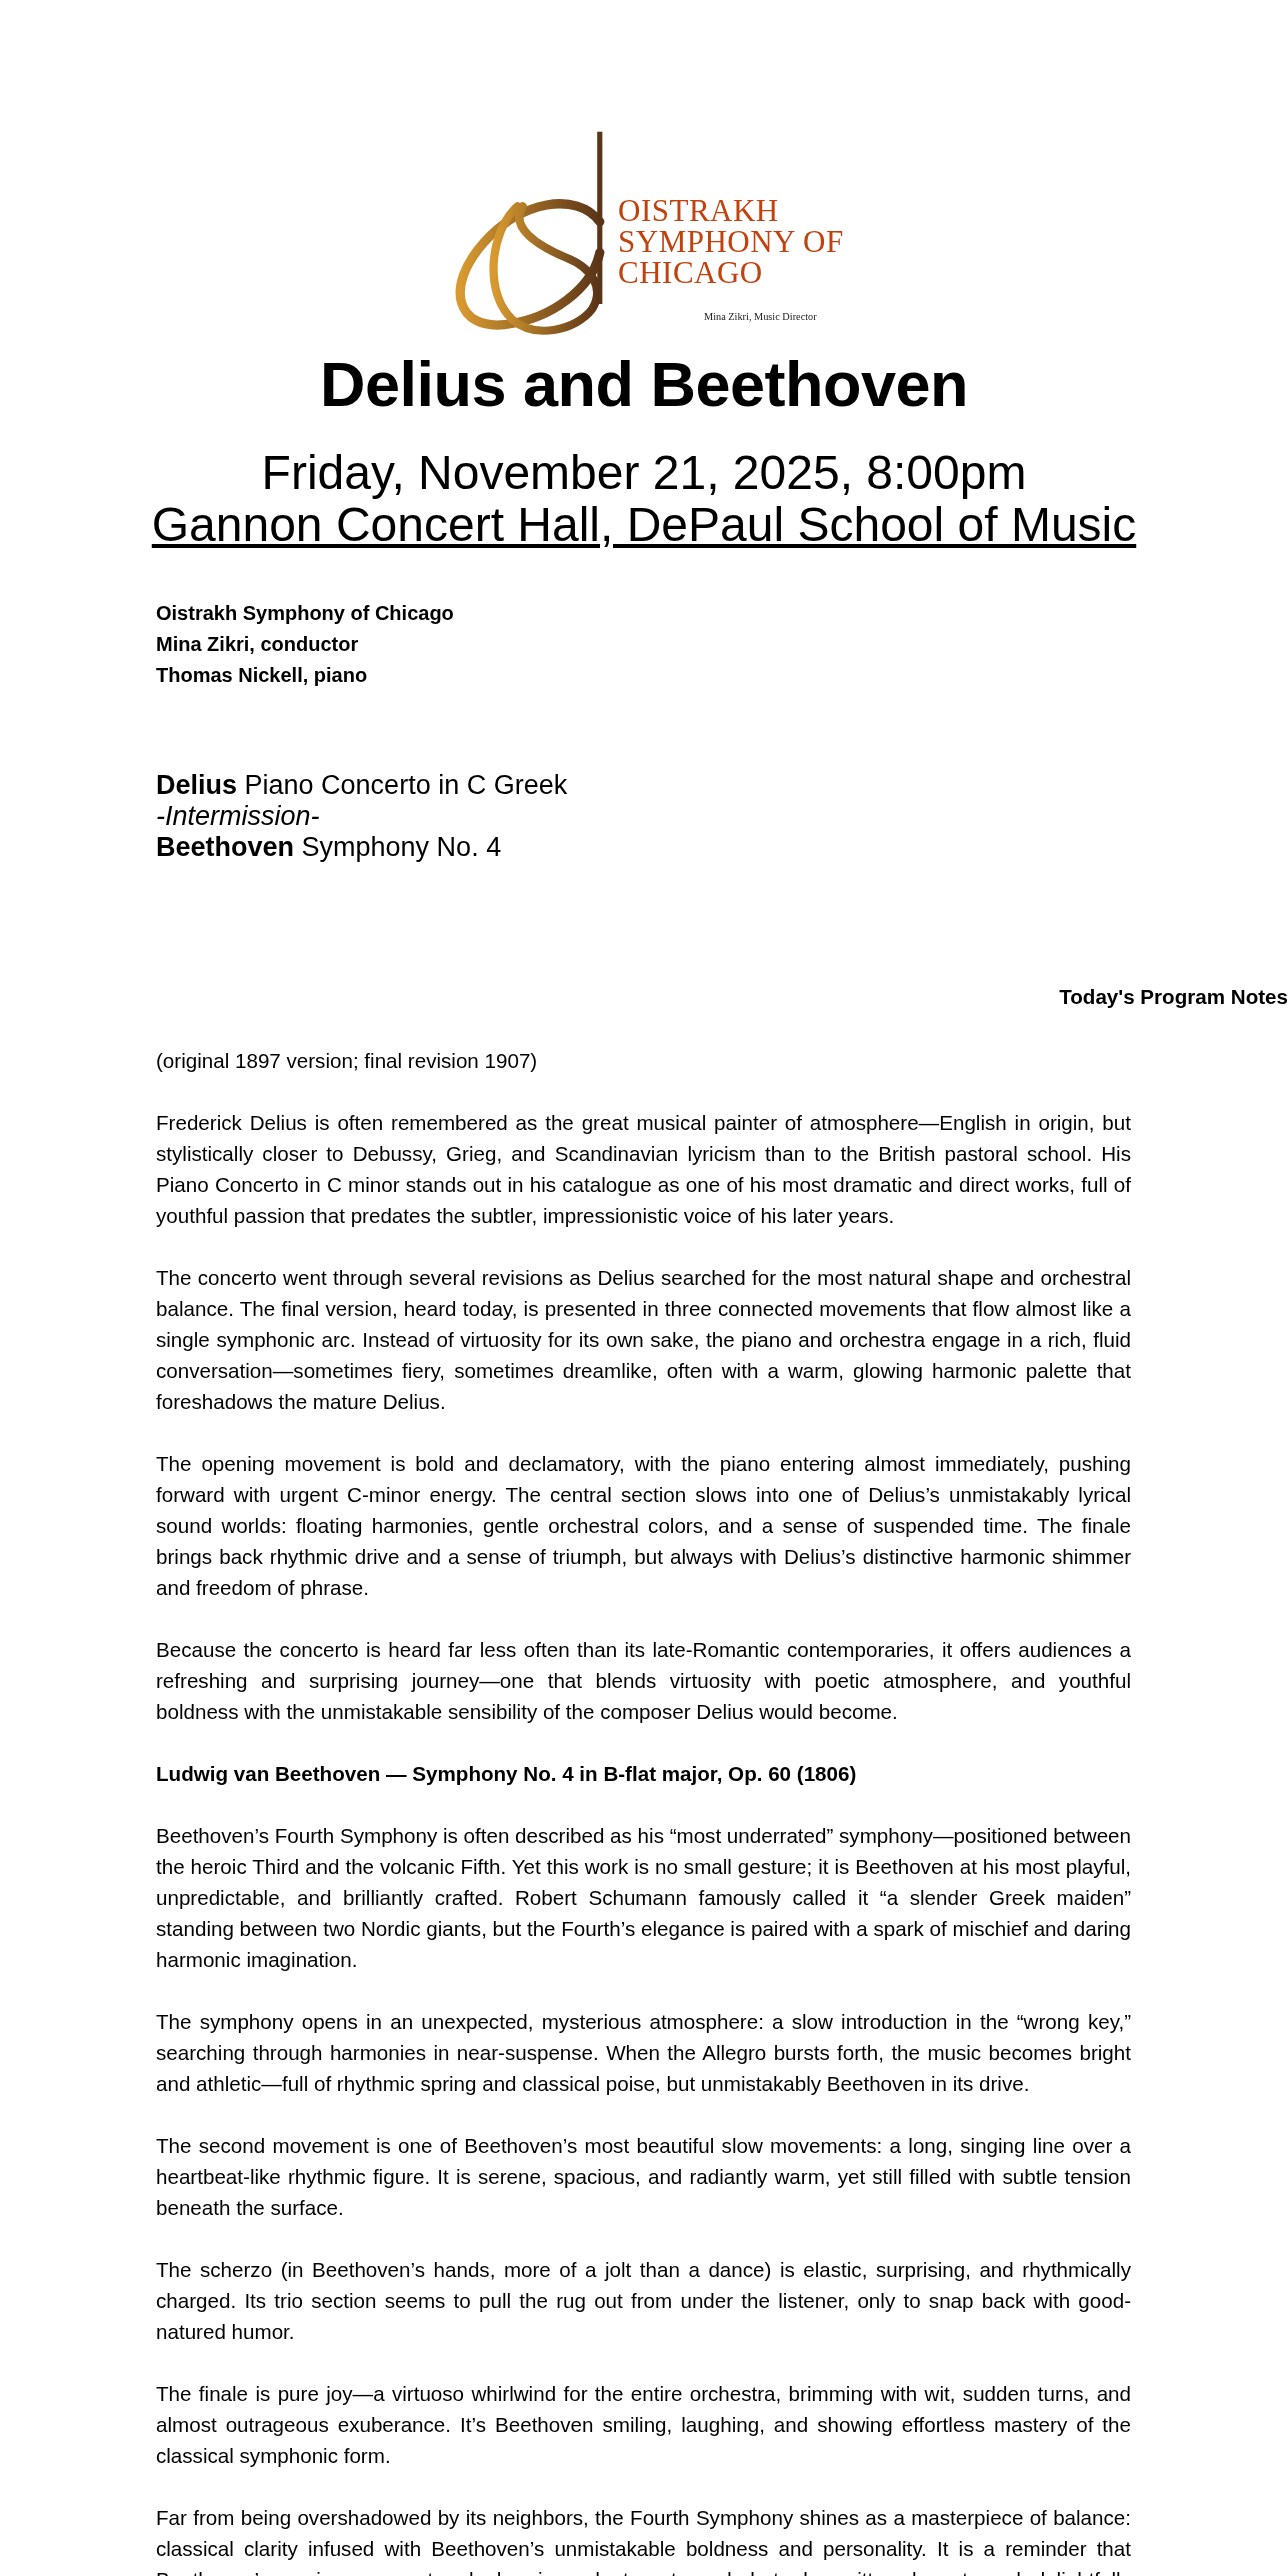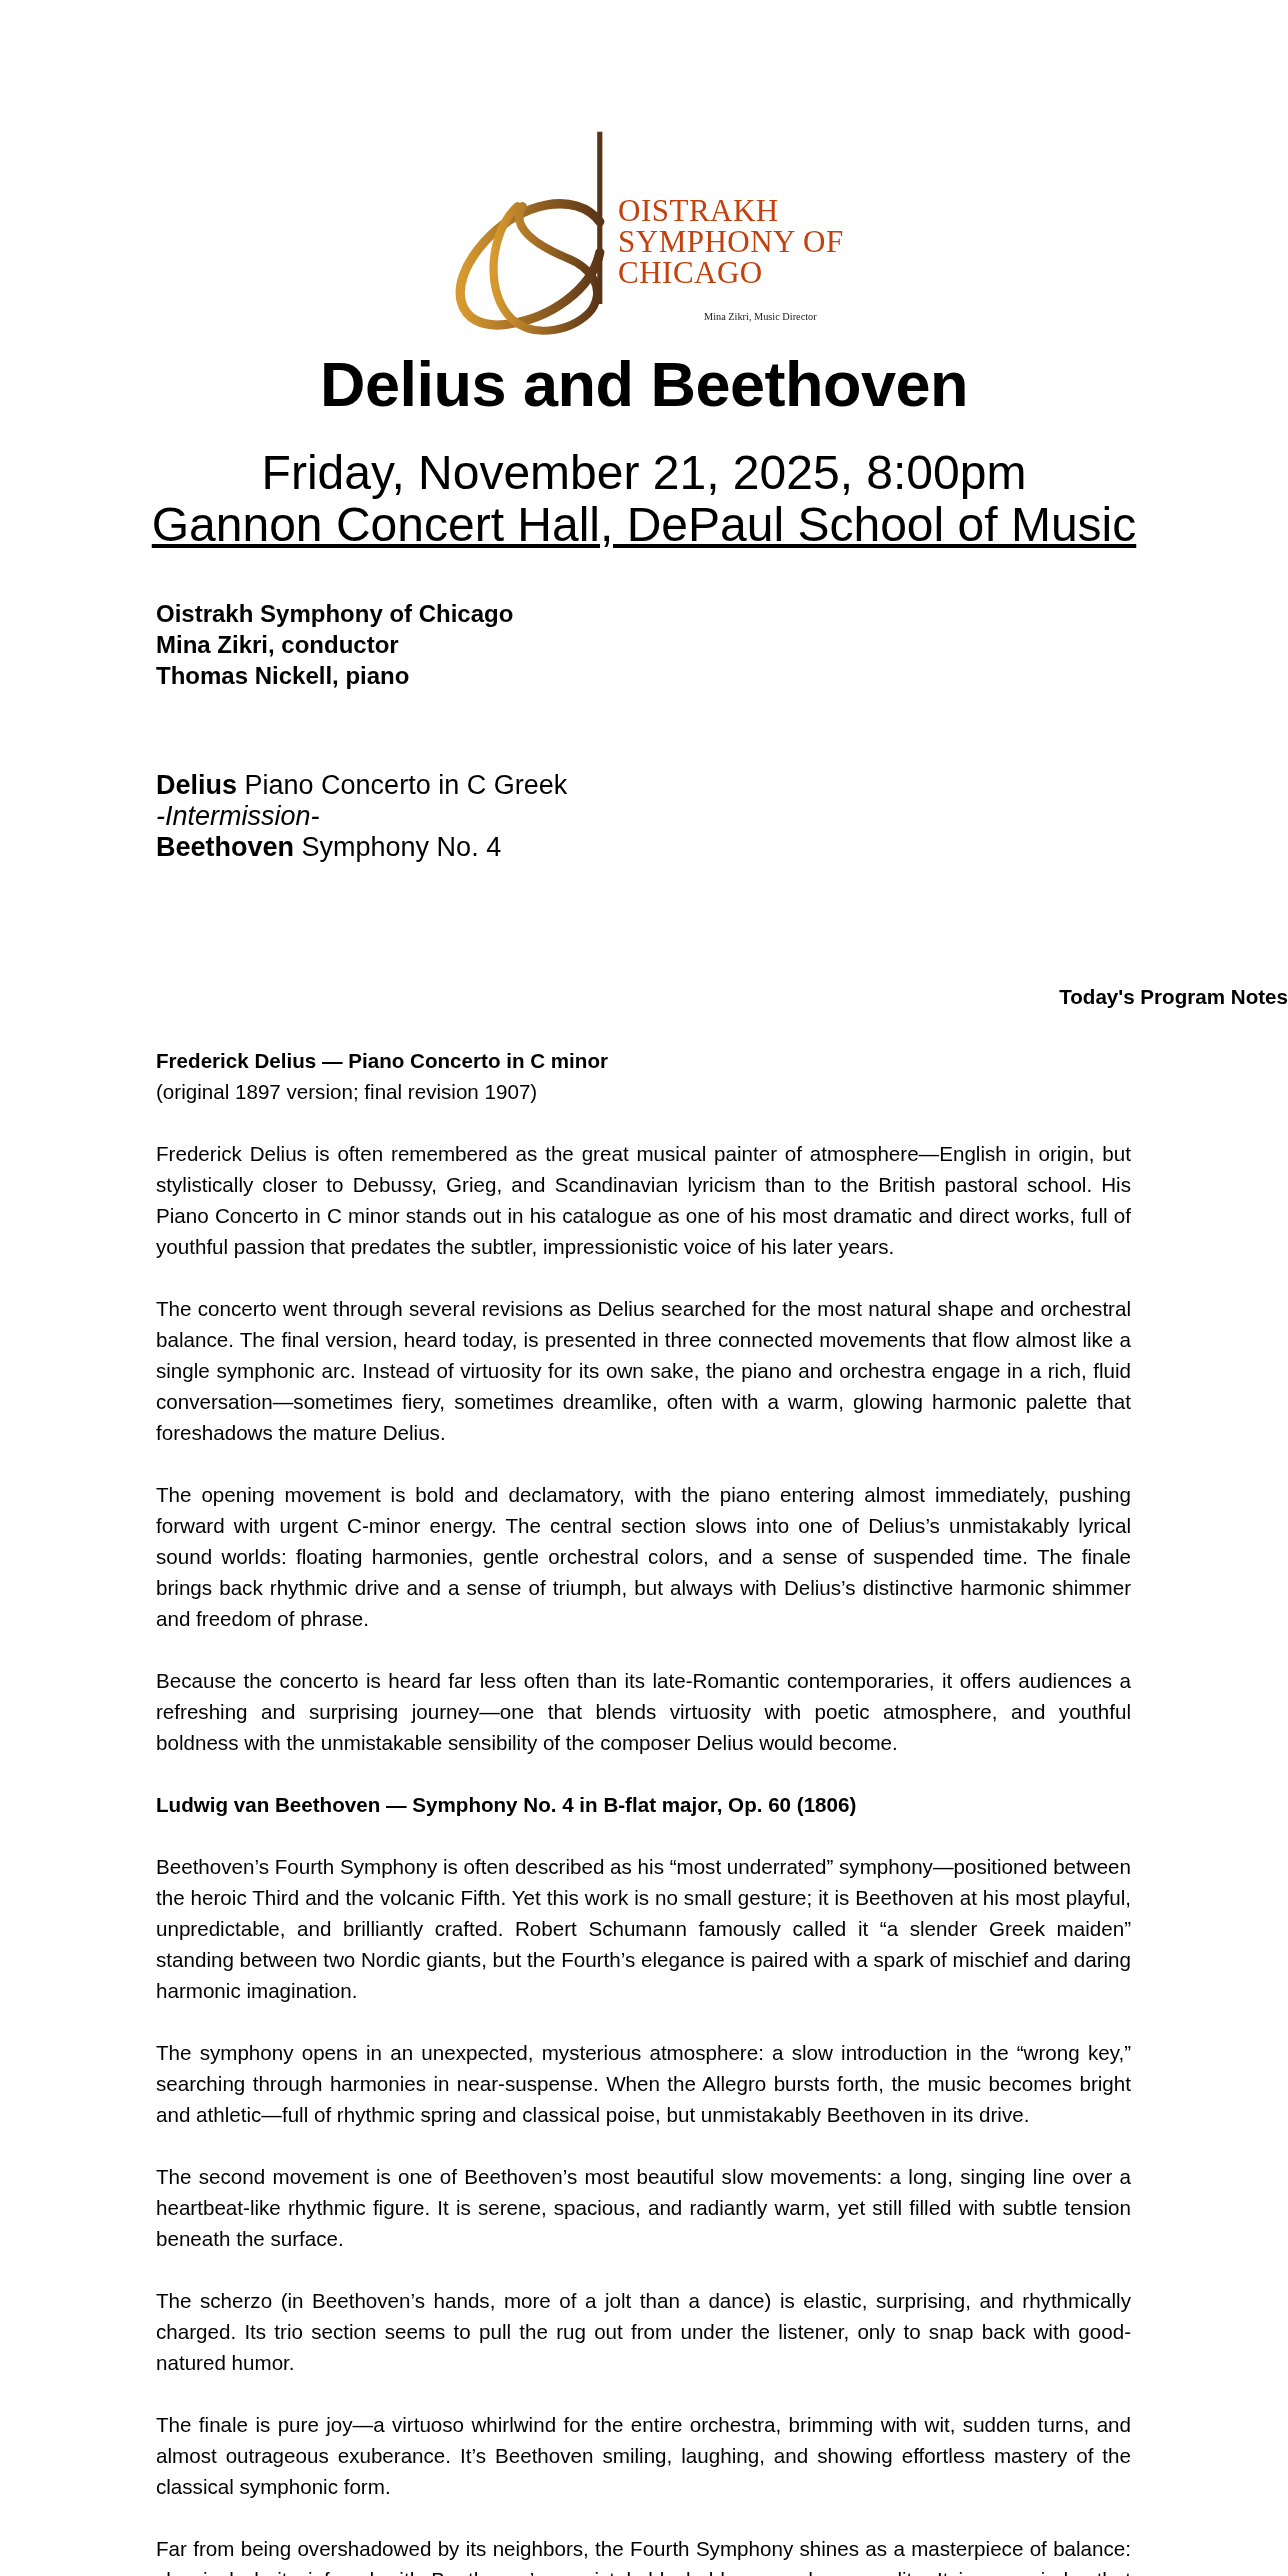--- a/index.html
+++ b/index.html
@@ -64,21 +64,21 @@
     line-height: 57px;
   }
   .date { top: 444px; }
   .venue { top: 496px; text-decoration: underline; }
 
   .performers {
     position: absolute;
     left: 156px;
     top: 598px;
     font-weight: bold;
-    font-size: 24px;
+    font-size: 20px;
     line-height: 31px;
   }
   .program {
     position: absolute;
     left: 156px;
     top: 770px;
     font-size: 27px;
     line-height: 31px;
   }
   .program .composer { font-weight: bold; }
@@ -160,21 +160,20 @@
   </div>
   <div class="interm">-Intermission-</div>
   <div>
     <span class="composer">Beethoven</span><span> Symphony No. 4</span>
   </div>
 </div>
 
 <div class="notes-heading">Today's Program Notes</div>
 
 <div class="notes">
-  <h3>Frederick Delius — Piano Concerto in C minor</h3>
   <div class="sub">(original 1897 version; final revision 1907)</div>
   <p>Frederick Delius is often remembered as the great musical painter of atmosphere—English in origin, but stylistically closer to Debussy, Grieg, and Scandinavian lyricism than to the British pastoral school. His Piano Concerto in C minor stands out in his catalogue as one of his most dramatic and direct works, full of youthful passion that predates the subtler, impressionistic voice of his later years.</p>
   <p>The concerto went through several revisions as Delius searched for the most natural shape and orchestral balance. The final version, heard today, is presented in three connected movements that flow almost like a single symphonic arc. Instead of virtuosity for its own sake, the piano and orchestra engage in a rich, fluid conversation—sometimes fiery, sometimes dreamlike, often with a warm, glowing harmonic palette that foreshadows the mature Delius.</p>
   <p>The opening movement is bold and declamatory, with the piano entering almost immediately, pushing forward with urgent C-minor energy. The central section slows into one of Delius’s unmistakably lyrical sound worlds: floating harmonies, gentle orchestral colors, and a sense of suspended time. The finale brings back rhythmic drive and a sense of triumph, but always with Delius’s distinctive harmonic shimmer and freedom of phrase.</p>
   <p>Because the concerto is heard far less often than its late-Romantic contemporaries, it offers audiences a refreshing and surprising journey—one that blends virtuosity with poetic atmosphere, and youthful boldness with the unmistakable sensibility of the composer Delius would become.</p>
 
   <h3 class="after">Ludwig van Beethoven — Symphony No. 4 in B-flat major, Op. 60 (1806)</h3>
   <p>Beethoven’s Fourth Symphony is often described as his “most underrated” symphony—positioned between the heroic Third and the volcanic Fifth. Yet this work is no small gesture; it is Beethoven at his most playful, unpredictable, and brilliantly crafted. Robert Schumann famously called it “a slender Greek maiden” standing between two Nordic giants, but the Fourth’s elegance is paired with a spark of mischief and daring harmonic imagination.</p>
   <p>The symphony opens in an unexpected, mysterious atmosphere: a slow introduction in the “wrong key,” searching through harmonies in near-suspense. When the Allegro bursts forth, the music becomes bright and athletic—full of rhythmic spring and classical poise, but unmistakably Beethoven in its drive.</p>
   <p>The second movement is one of Beethoven’s most beautiful slow movements: a long, singing line over a heartbeat-like rhythmic figure. It is serene, spacious, and radiantly warm, yet still filled with subtle tension beneath the surface.</p>

